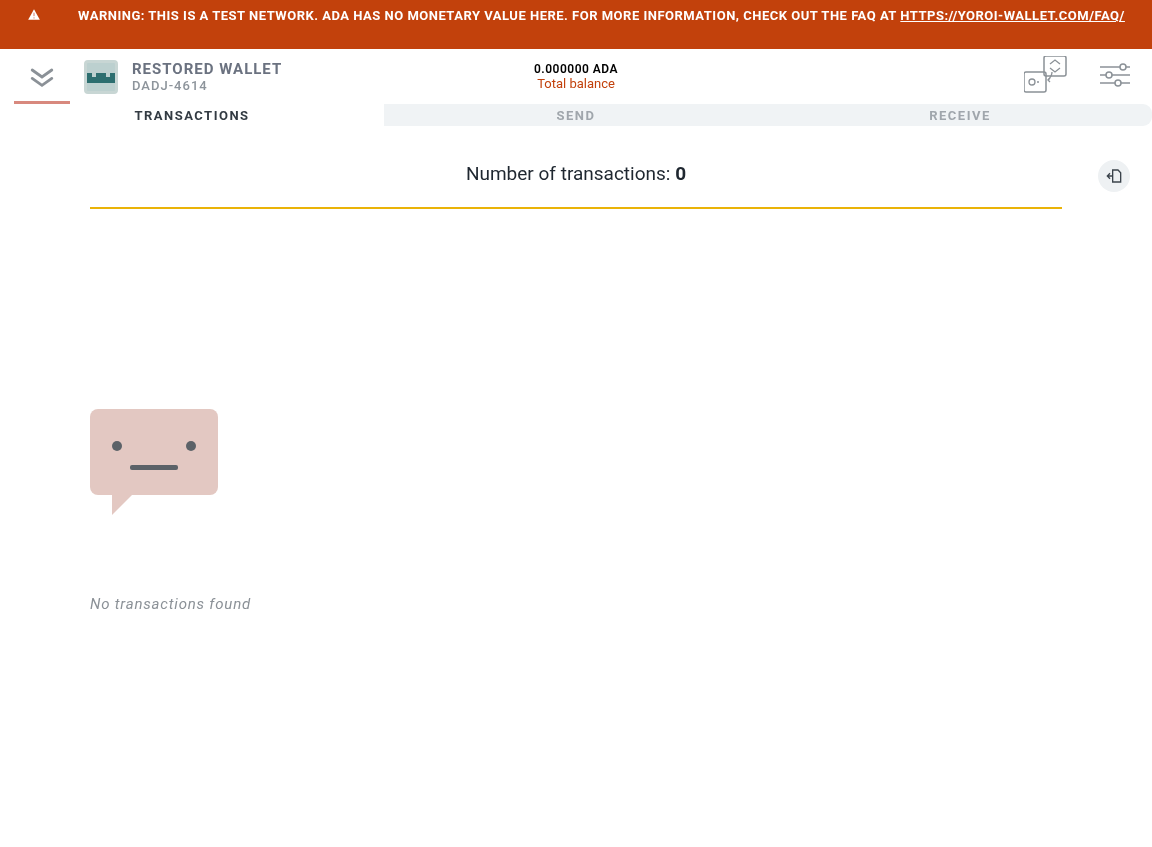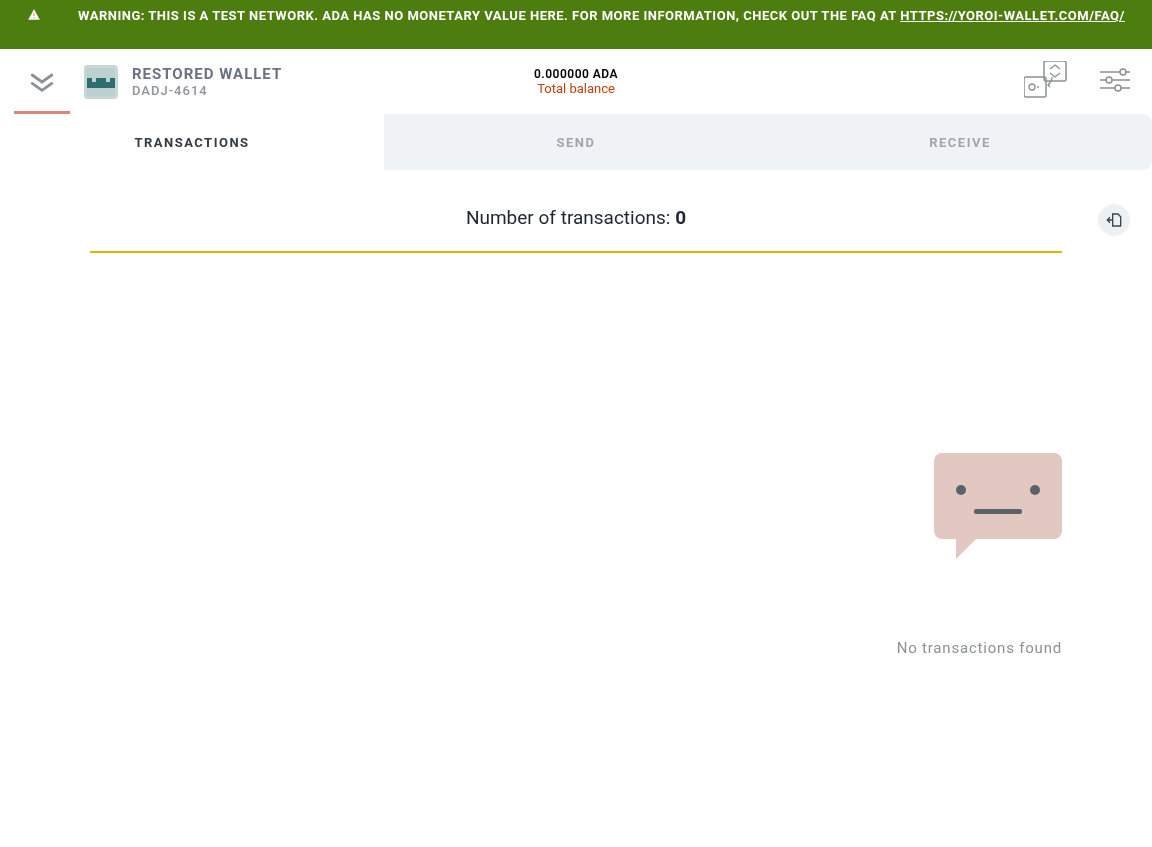--- a/index.html
+++ b/index.html
@@ -7,21 +7,21 @@
     font-family: -apple-system, BlinkMacSystemFont, "Segoe UI", Roboto, Helvetica, Arial, sans-serif;
     background: #ffffff;
     width: 1152px;
     height: 847px;
     overflow: hidden;
     color: #333;
   }
 
   
   .warning-banner {
-    background: #4d7c0f;
+    background: #c2410c;
     color: #ffffff;
     font-size: 13px;
     font-weight: 700;
     letter-spacing: 0.5px;
     padding: 6px 4px;
     display: flex;
     align-items: flex-start;
     justify-content: center;
     text-align: center;
     min-height: 49px;
@@ -36,21 +36,21 @@
     line-height: 1.55;
   }
   .warning-banner a {
     color: #ffffff;
     text-decoration: underline;
   }
 
   
   .navbar {
     background: #ffffff;
-    height: 65px;
+    height: 55px;
     display: flex;
     align-items: center;
     padding: 0 22px 0 0;
     position: relative;
   }
   .nav-left {
     width: 84px;
     display: flex;
     justify-content: center;
     align-items: center;
@@ -128,21 +128,21 @@
   .nav-right {
     margin-left: auto;
     display: flex;
     align-items: center;
     gap: 32px;
   }
 
   
   .tabs {
     display: flex;
-    height: 56px;
+    height: 22px;
     background: #f0f3f5;
     border-radius: 9px;
   }
   .tab {
     flex: 1;
     display: flex;
     align-items: center;
     justify-content: center;
     font-size: 13px;
     font-weight: 700;
@@ -182,22 +182,23 @@
     display: flex;
     align-items: center;
     justify-content: center;
     cursor: pointer;
   }
 
   .empty-state {
     margin-top: 200px;
     display: flex;
     flex-direction: column;
-    align-items: flex-end;
+    align-items: flex-start;
     gap: 100px;
+    font-style: italic;
   }
   .empty-face {
     width: 128px;
     height: 86px;
     background: #e3c8c2;
     border-radius: 8px;
     position: relative;
   }
   .empty-face::after {
     content: "";

